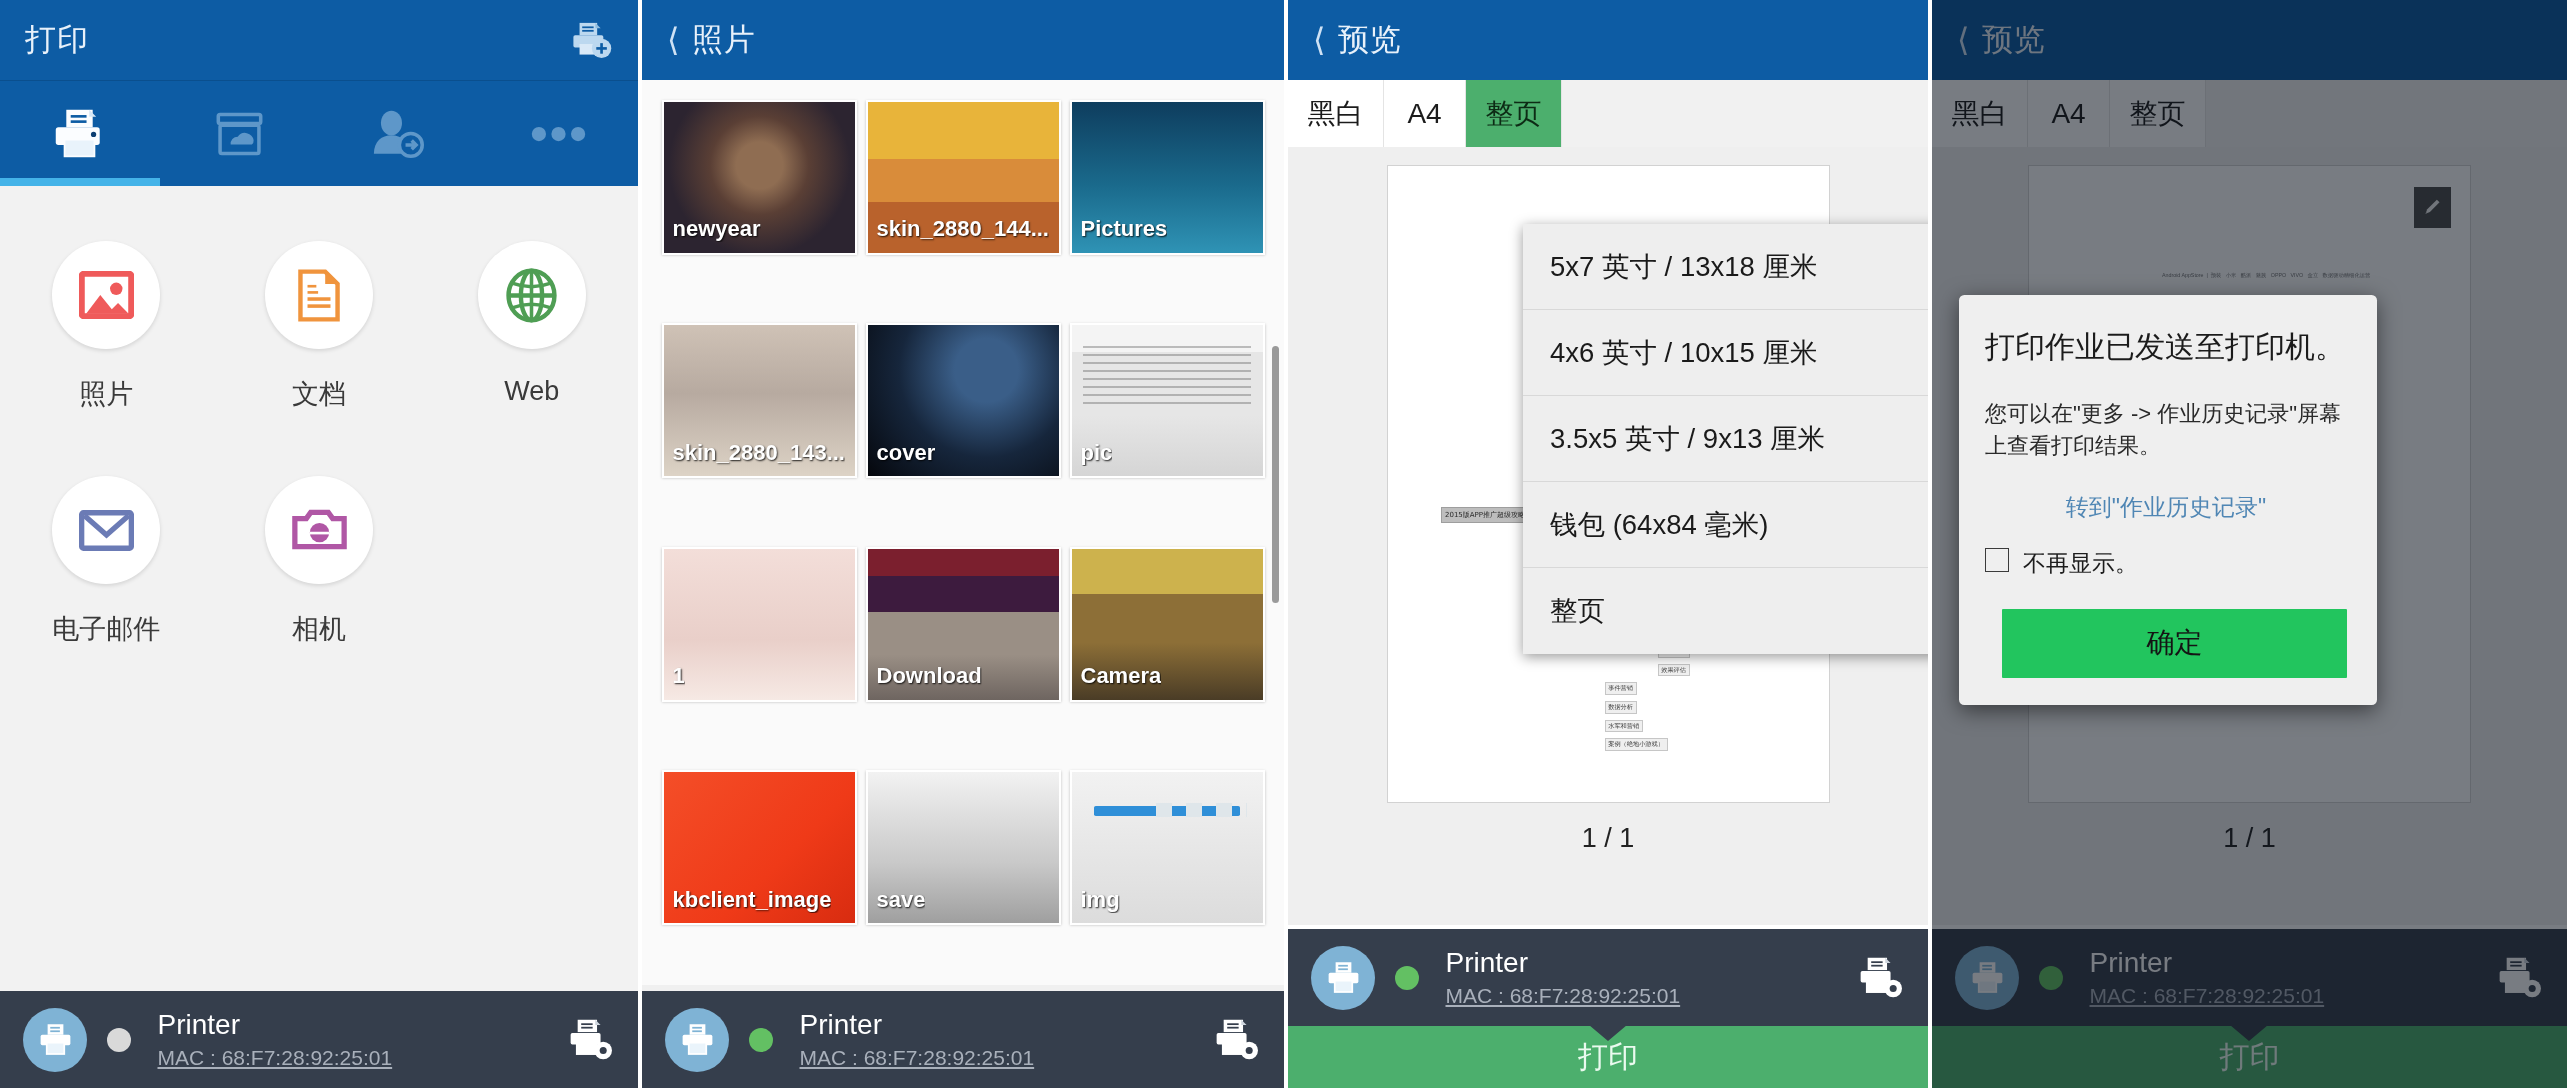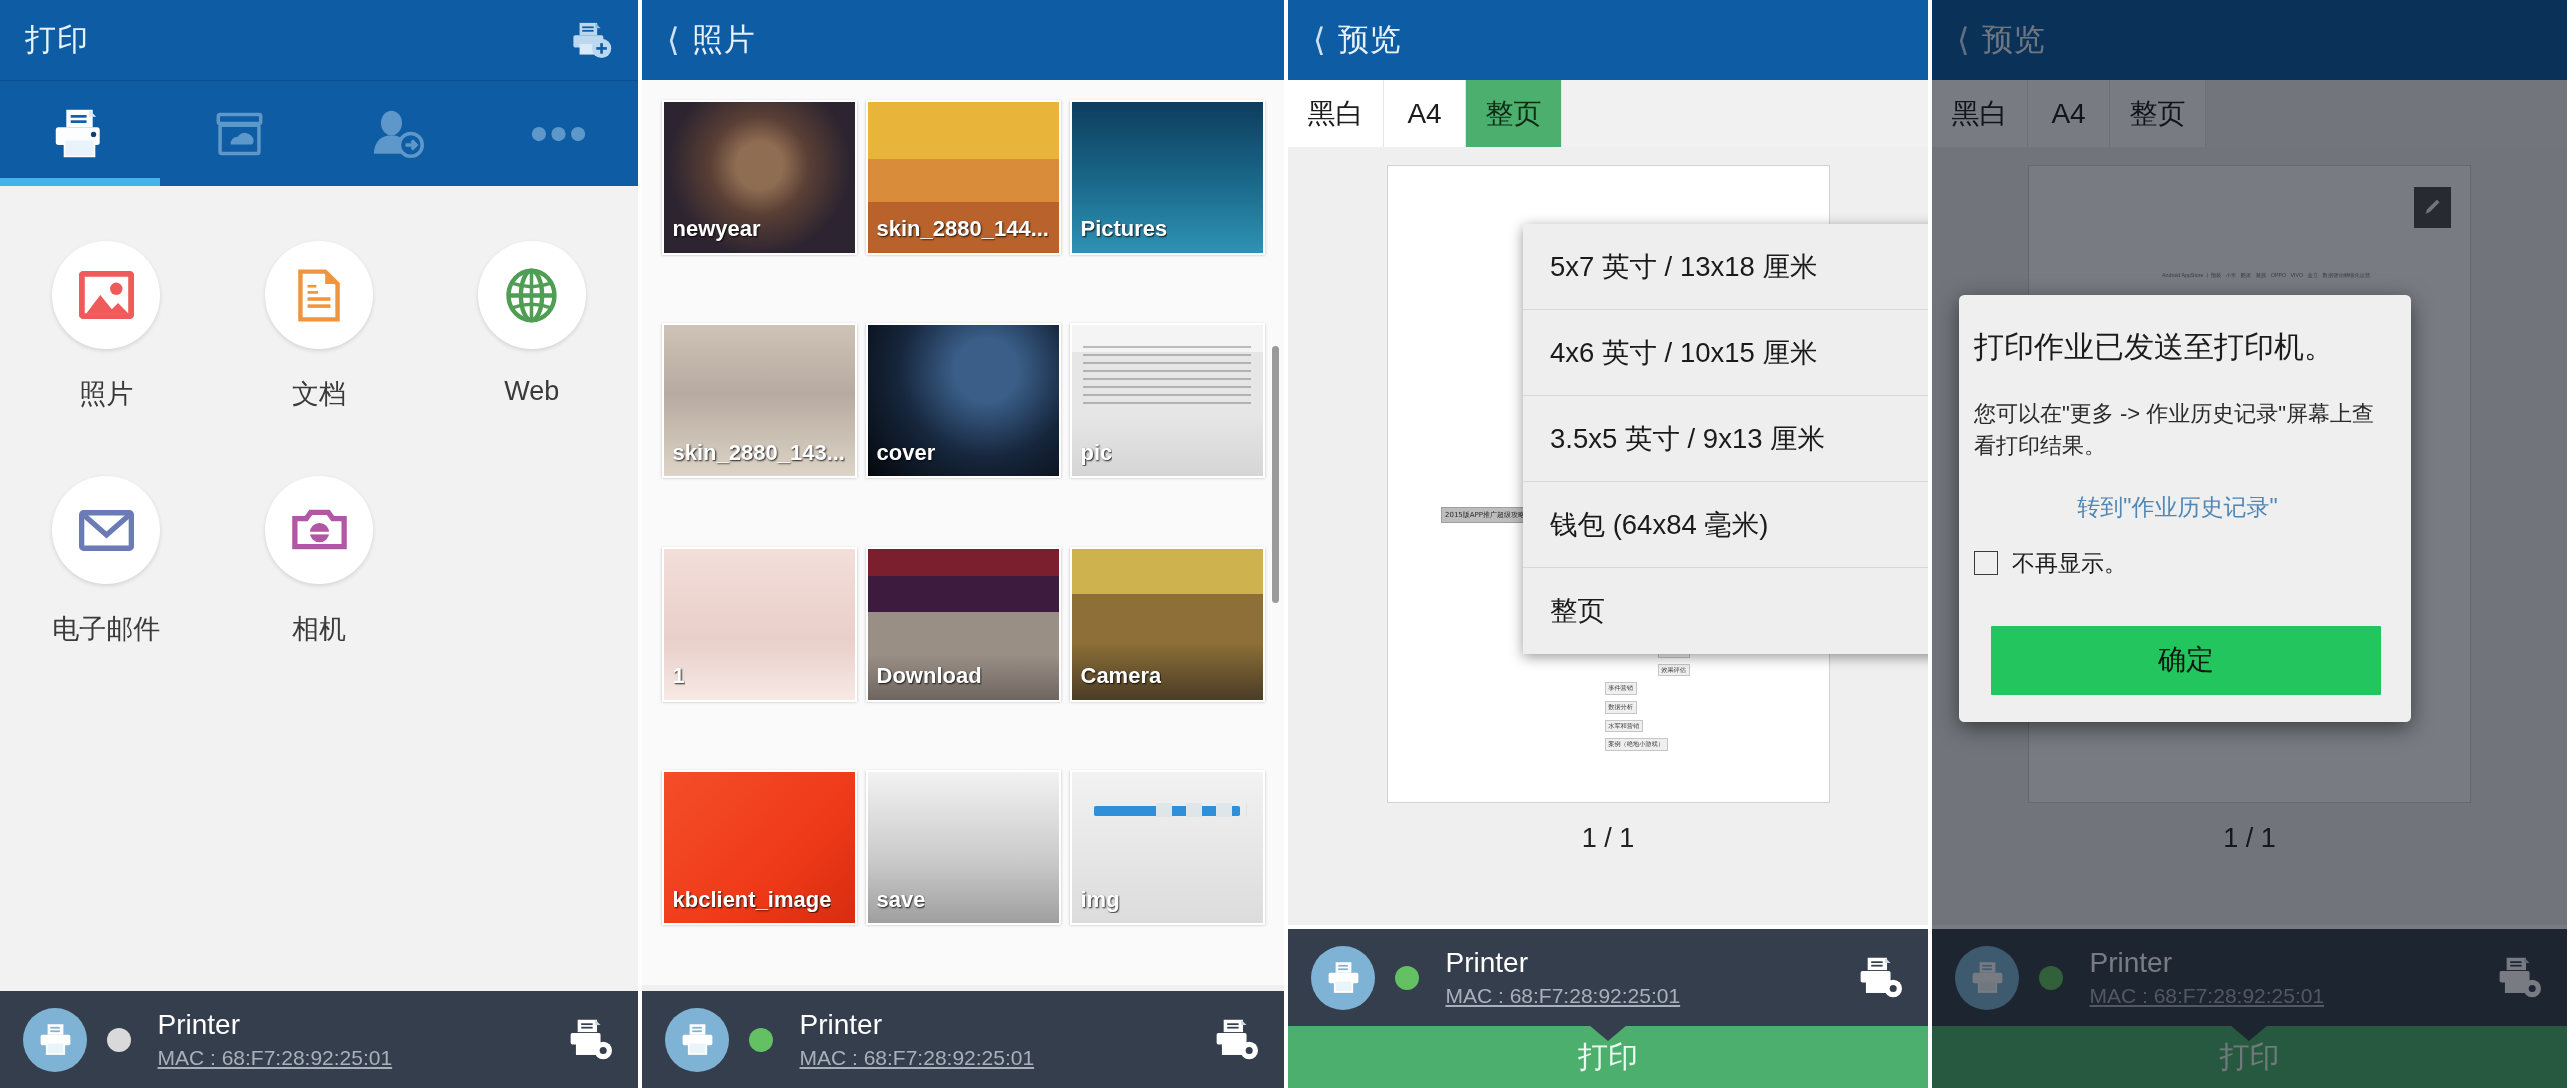--- a/index.html
+++ b/index.html
@@ -170,28 +170,28 @@
     border-left: 19.5px solid transparent; border-right: 19.5px solid transparent;
     border-top: 16px solid #353e4c;
   }
   .p3 .printerbar { bottom: 62px; }
 
   
   .scrim {
     position: absolute; inset: 0; background: rgba(10,16,28,.55); z-index: 50;
   }
   .dialog {
-    position: absolute; z-index: 60; left: 27px; top: 295px; width: 452px;
+    position: absolute; z-index: 60; left: 27px; top: 295px; width: 418px;
     background: #efefef; border-radius: 5.3px; box-shadow: 0 5.3px 21px rgba(0,0,0,.5);
-    padding: 32px 30px 27px 15px;
+    padding: 32px 30px 27px 26px;
   }
   .dlg-title { font-size: 30px; color: #1b1b1b; margin-bottom: 30px; }
   .dlg-body { font-size: 22px; color: #2a2a2a; line-height: 1.45; }
   .dlg-link { display: block; text-align: center; font-size: 23px; color: #4f86b4; margin: 30px 0 25px 0; }
-  .dlg-check { display: flex; align-items: center; margin-bottom: 47px; }
+  .dlg-check { display: flex; align-items: flex-start; margin-bottom: 30px; }
   .chkbox { width: 24px; height: 24px; border: 1.8px solid #3b3b3b; background: #efefef; flex: none; }
   .chklabel { font-size: 23px; color: #1d1d1d; margin-left: 14px; }
   .dlg-btn {
     height: 69px; background: #22c55e; border-radius: 1px; display: flex;
     align-items: center; justify-content: center; font-size: 28px; color: #141414; margin-left: 17px;
   }
   .editpencil {
     position: absolute; right: 19.5px; top: 21px; width: 37px; height: 41px;
     background: #4d4d4d; display: flex; align-items: center; justify-content: center;
   }

